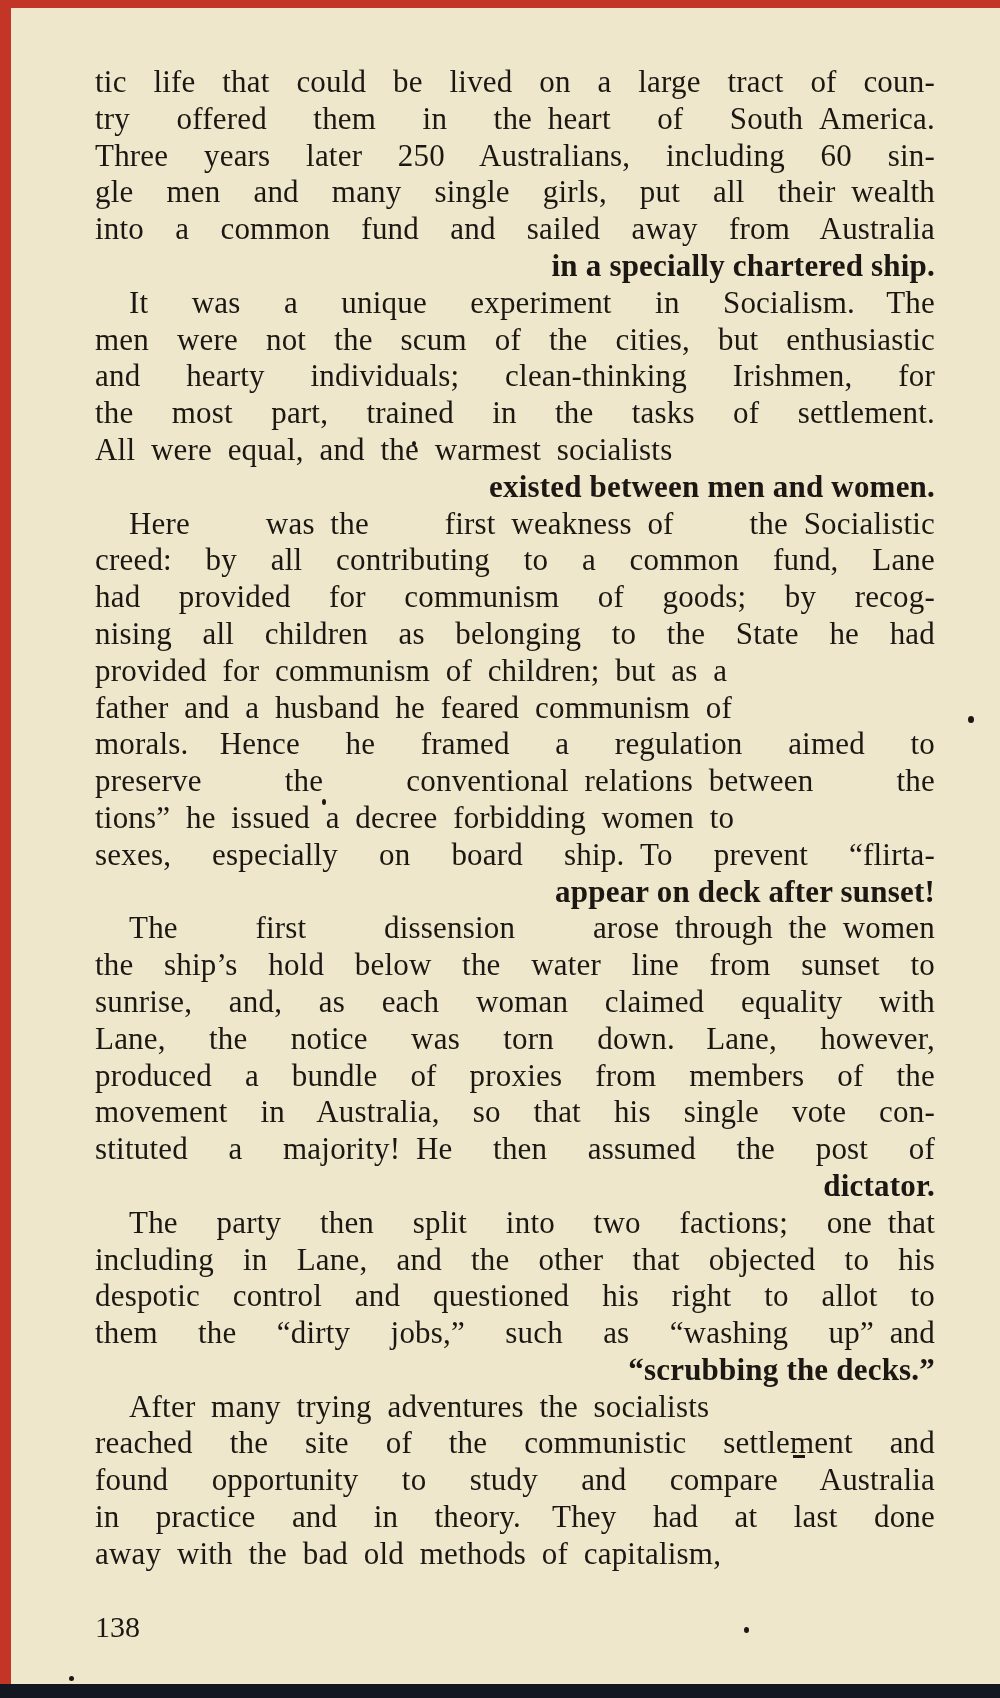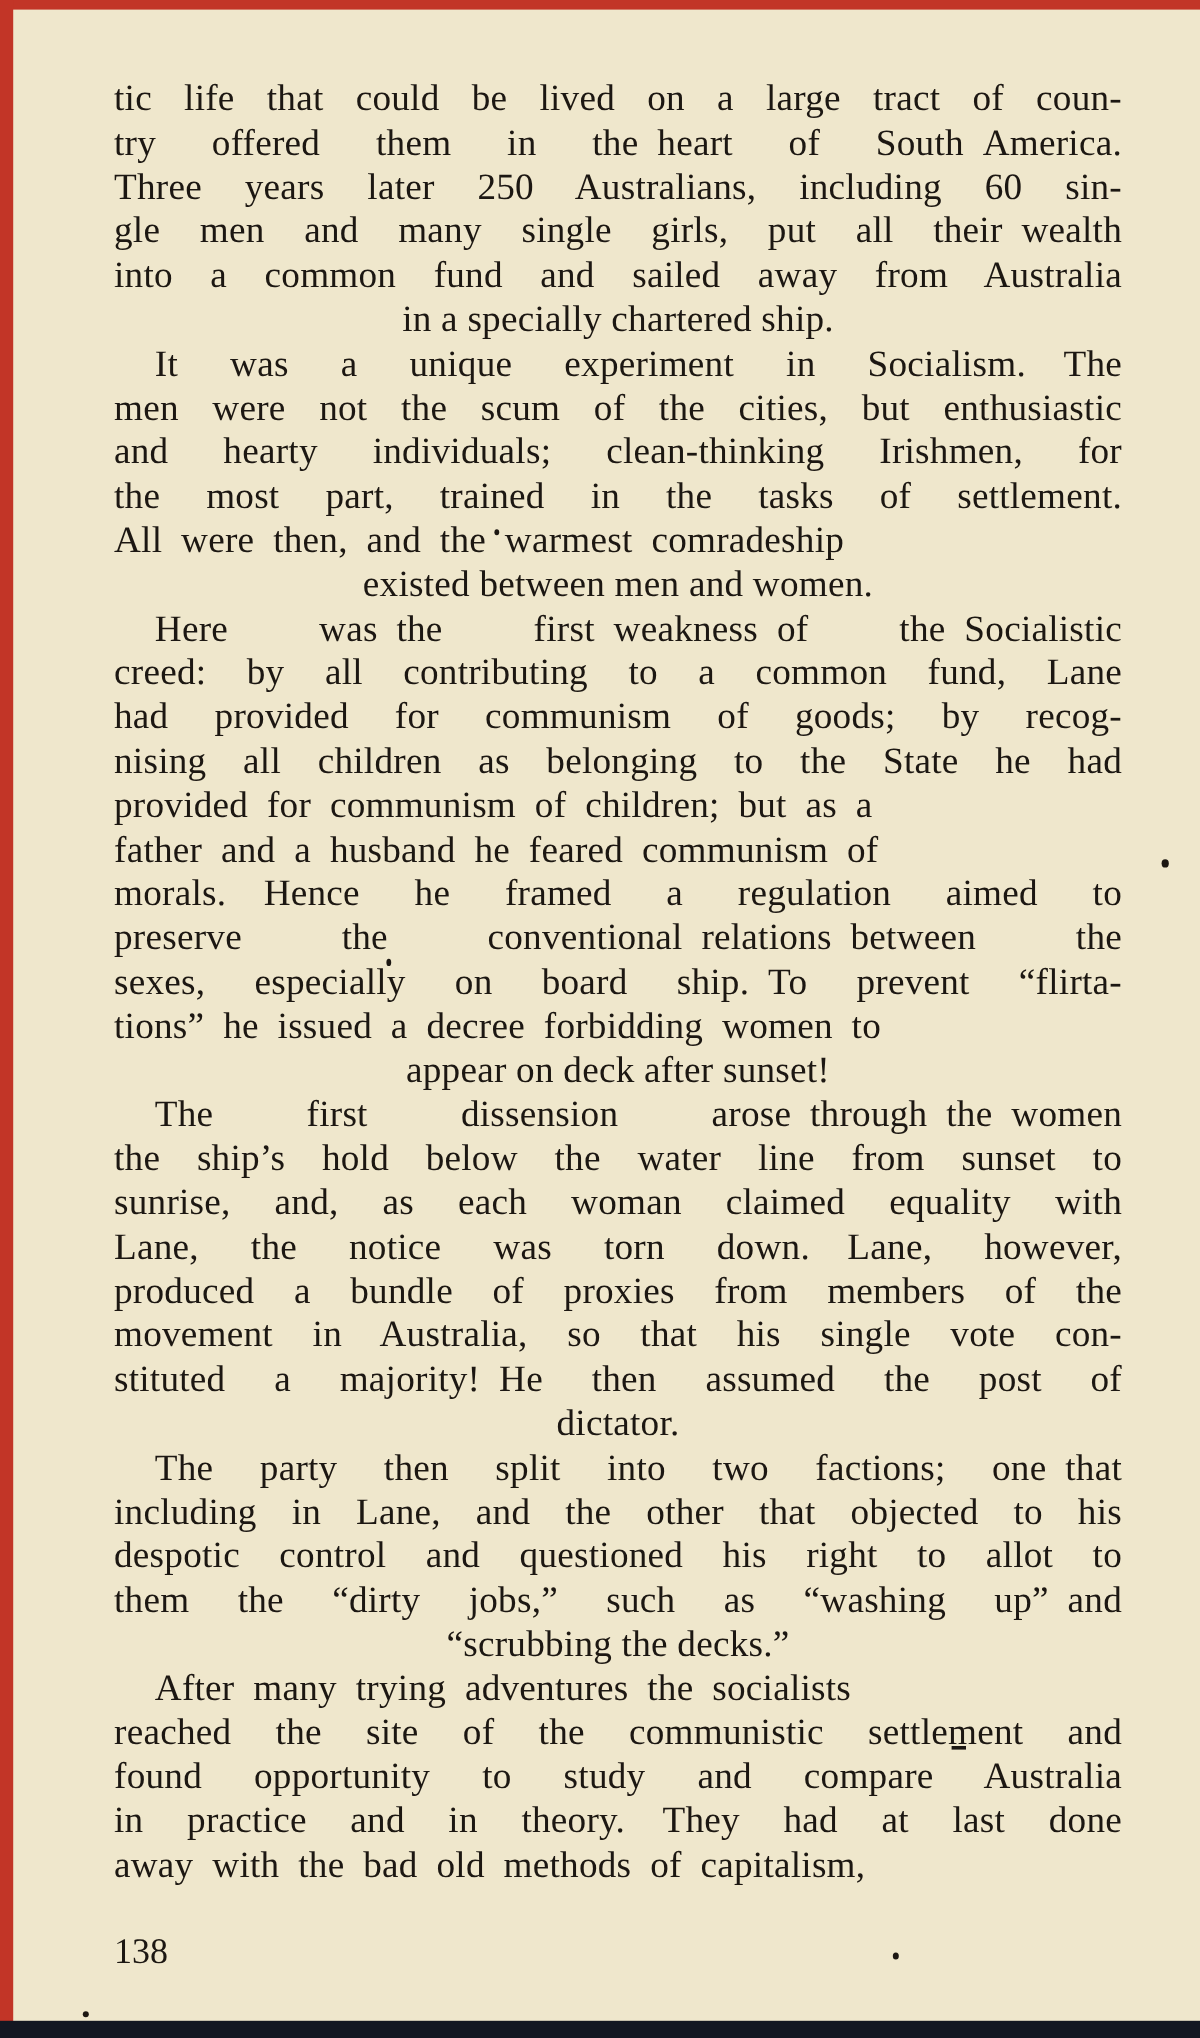--- a/index.html
+++ b/index.html
@@ -44,21 +44,22 @@
     line-height:36.8px;
     height:36.8px;
     white-space:normal;
     letter-spacing:0.2px;
   }
   .line.j{
     text-align:justify;
     text-align-last:justify;
   }
   .line.end{
-    text-align:center;
+    text-align:right;
+    font-weight:bold;
   }
   .line.indent{
     padding-left:34px;
   }
   .page-number{
     position:absolute;
     left:95px;top:1608px;width:840px;
     height:37px;line-height:37px;
     text-align:left;
     font-size:30px;
@@ -80,32 +81,32 @@
       <div class="line j">tic life that could be lived on a large tract of coun-</div>
       <div class="line j">try offered them in the heart of South America.</div>
       <div class="line j">Three years later 250 Australians, including 60 sin-</div>
       <div class="line j">gle men and many single girls, put all their wealth</div>
       <div class="line j">into a common fund and sailed away from Australia</div>
       <div class="line end">in a specially chartered ship.</div>
       <div class="line j indent">It was a unique experiment in Socialism. The</div>
       <div class="line j">men were not the scum of the cities, but enthusiastic</div>
       <div class="line j">and hearty individuals; clean-thinking Irishmen, for</div>
       <div class="line j">the most part, trained in the tasks of settlement.</div>
-      <div class="line j">All were then, and the warmest comradeship</div>
+      <div class="line j">All were equal, and the warmest socialists</div>
       <div class="line end">existed between men and women.</div>
       <div class="line j indent">Here was the first weakness of the Socialistic</div>
       <div class="line j">creed: by all contributing to a common fund, Lane</div>
       <div class="line j">had provided for communism of goods; by recog-</div>
       <div class="line j">nising all children as belonging to the State he had</div>
       <div class="line j">provided for communism of children; but as a</div>
       <div class="line j">father and a husband he feared communism of</div>
       <div class="line j">morals. Hence he framed a regulation aimed to</div>
       <div class="line j">preserve the conventional relations between the</div>
+      <div class="line j">tions” he issued a decree forbidding women to</div>
       <div class="line j">sexes, especially on board ship. To prevent “flirta-</div>
-      <div class="line j">tions” he issued a decree forbidding women to</div>
       <div class="line end">appear on deck after sunset!</div>
       <div class="line j indent">The first dissension arose through the women</div>
       <div class="line j">the ship’s hold below the water line from sunset to</div>
       <div class="line j">sunrise, and, as each woman claimed equality with</div>
       <div class="line j">Lane, the notice was torn down. Lane, however,</div>
       <div class="line j">produced a bundle of proxies from members of the</div>
       <div class="line j">movement in Australia, so that his single vote con-</div>
       <div class="line j">stituted a majority! He then assumed the post of</div>
       <div class="line end">dictator.</div>
       <div class="line j indent">The party then split into two factions; one that</div>

